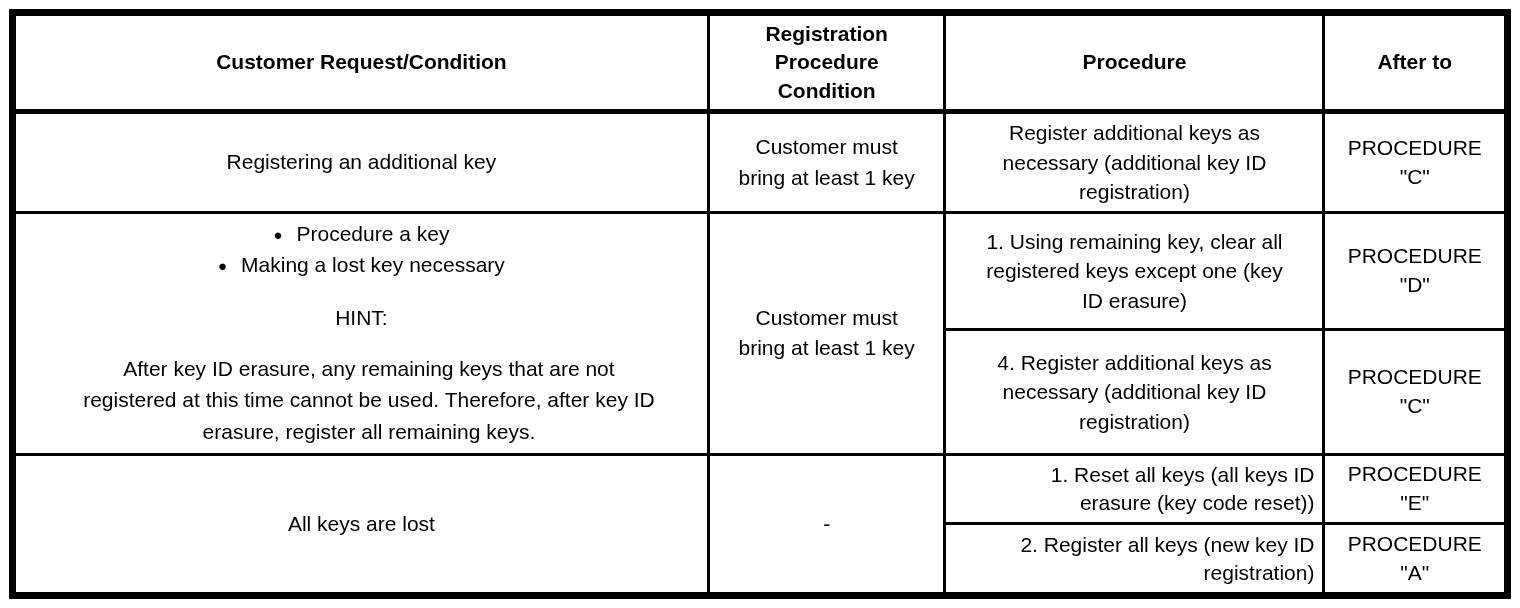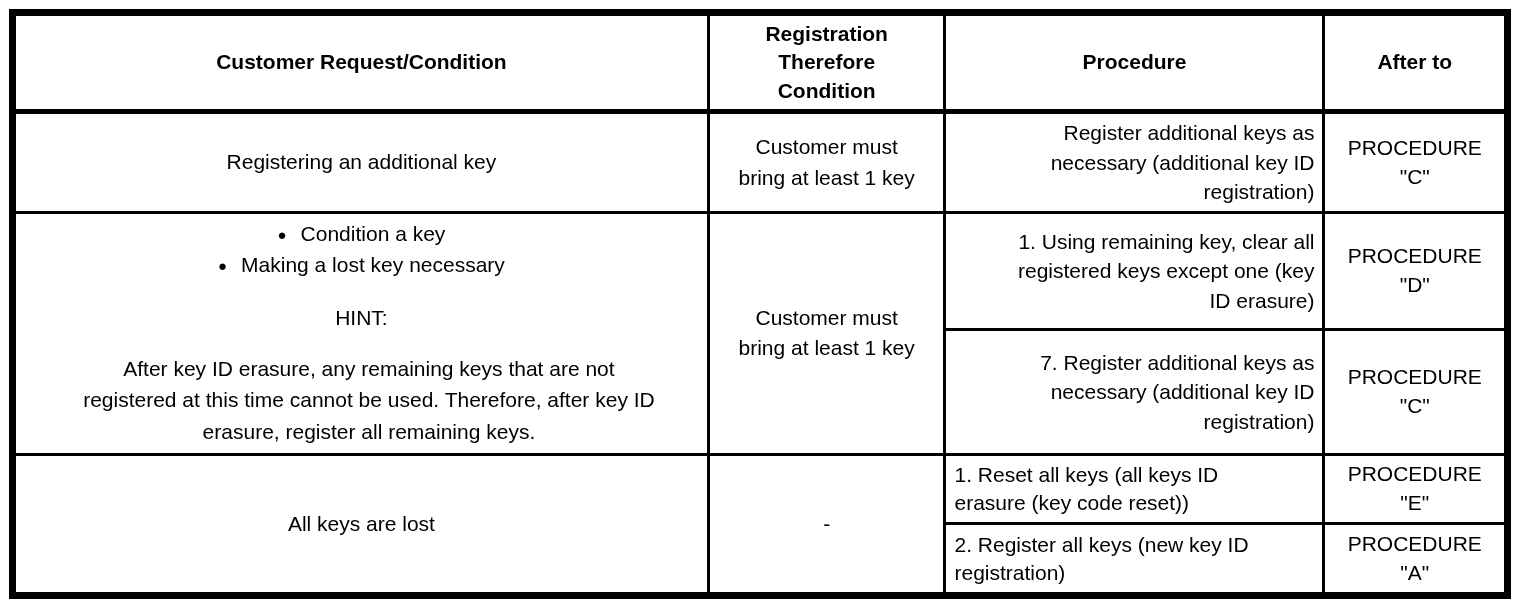--- a/index.html
+++ b/index.html
@@ -24,22 +24,22 @@
   thead th{
     border-bottom:5px solid #000;
     font-weight:bold;
     text-align:center;
     line-height:1.35;
   }
   .center{text-align:center;}
   .pre{white-space:pre-line;}
   .hdr-inner{display:block;margin:0 auto;}
   .cond-cell{line-height:1.45;}
-  .proc-cell{text-align:right;line-height:1.4;}
-  .proc-tight{text-align:left;line-height:1.33;}
+  .proc-cell{text-align:center;line-height:1.4;}
+  .proc-tight{text-align:right;line-height:1.33;}
   .refer-cell{text-align:center;line-height:1.38;}
   .cond2-cell{line-height:1.45;}
   .complex{display:flex;flex-direction:column;align-items:center;justify-content:center;}
   .bullet-list{display:flex;flex-direction:column;gap:4px;align-items:center;}
   .bullet-line{display:flex;align-items:center;line-height:1.3;}
   .bullet{font-size:15px;margin-right:14px;position:relative;top:1px;}
   .hint-label{margin-top:27px;text-align:left;}
   .hint-text{margin-top:23px;text-align:center;line-height:1.5;margin-left:15px;}
 </style>
 </head>
@@ -53,21 +53,21 @@
       <col style="width:378px">
       <col style="width:183px">
     </colgroup>
     <thead>
       <tr style="height:92px">
         <th>
           <span class="hdr-inner">Customer Request/Condition</span>
         </th>
         <th>
           <span class="hdr-inner pre" style="max-width:170px">Registration
-Therefore
+Procedure
 Condition</span>
         </th>
         <th>
           <span class="hdr-inner">Procedure</span>
         </th>
         <th>
           <span class="hdr-inner">After to</span>
         </th>
       </tr>
     </thead>
@@ -83,21 +83,21 @@
         <td class="refer-cell pre">PROCEDURE
 "C"</td>
       </tr>
 
       <tr style="height:116px">
         <td rowspan="2">
           <div class="complex">
             <div class="bullet-list">
               <div class="bullet-line">
                 <span class="bullet">●</span>
-                <span>Condition a key</span>
+                <span>Procedure a key</span>
               </div>
               <div class="bullet-line">
                 <span class="bullet">●</span>
                 <span>Making a lost key necessary</span>
               </div>
             </div>
             <div class="hint-label">HINT:</div>
             <div class="hint-text pre">After key ID erasure, any remaining keys that are not
 registered at this time cannot be used. Therefore, after key ID
 erasure, register all remaining keys.</div>
@@ -105,21 +105,21 @@
         </td>
         <td rowspan="2" class="center cond2-cell pre">Customer must
 bring at least 1 key</td>
         <td class="proc-cell pre">1. Using remaining key, clear all
 registered keys except one (key
 ID erasure)</td>
         <td class="refer-cell pre">PROCEDURE
 "D"</td>
       </tr>
       <tr style="height:124px">
-        <td class="proc-cell pre">7. Register additional keys as
+        <td class="proc-cell pre">4. Register additional keys as
 necessary (additional key ID
 registration)</td>
         <td class="refer-cell pre">PROCEDURE
 "C"</td>
       </tr>
 
       <tr style="height:66px">
         <td rowspan="2" class="center cond-cell">All keys are lost</td>
         <td rowspan="2" class="center cond2-cell">-</td>
         <td class="proc-tight pre">1. Reset all keys (all keys ID

